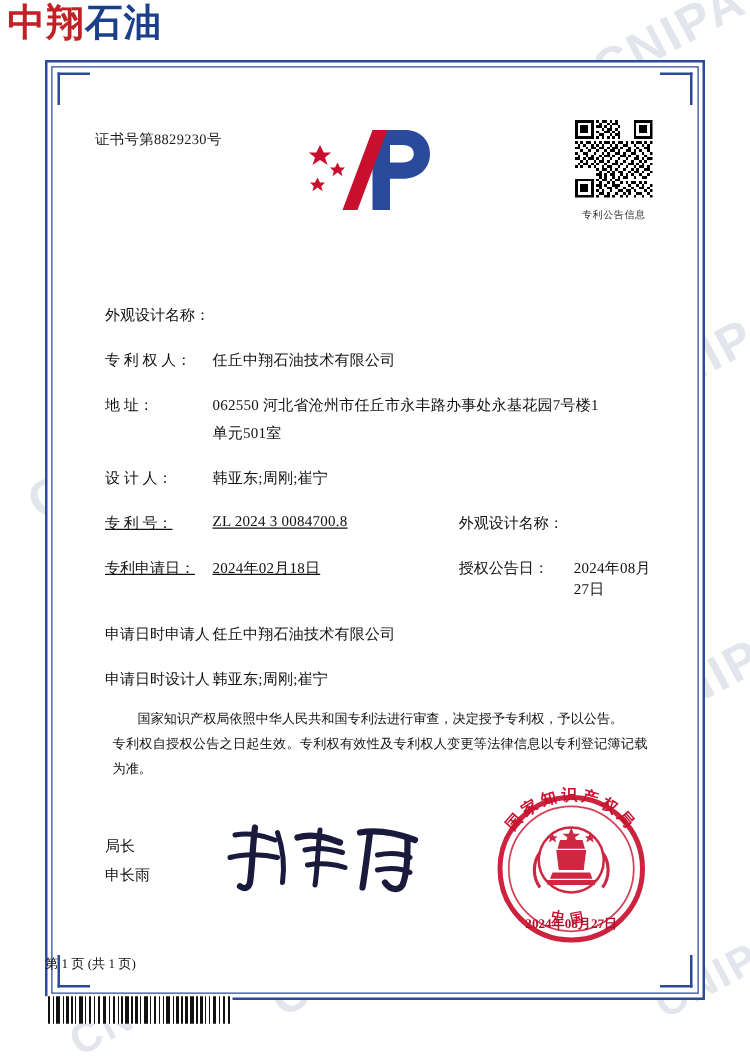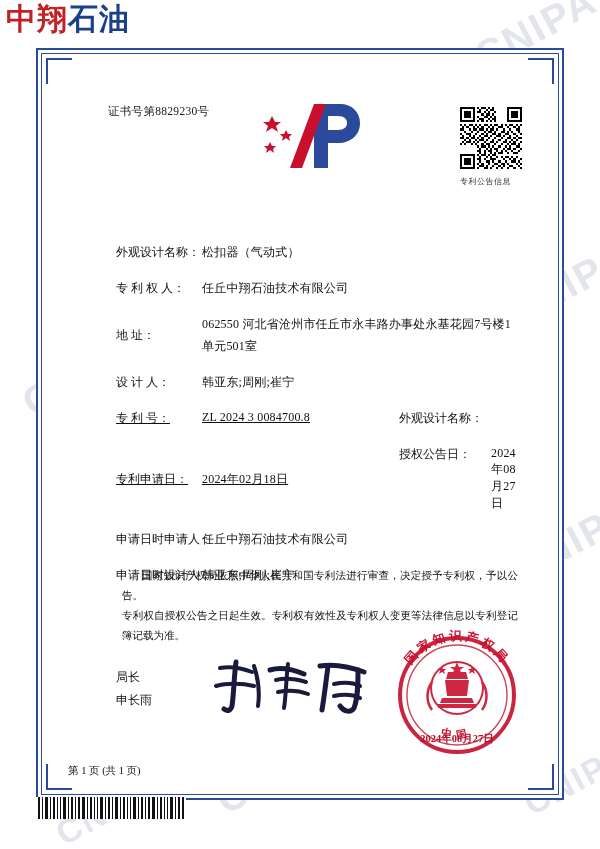--- a/index.html
+++ b/index.html
@@ -68,43 +68,43 @@
   .corner {
     position: absolute;
     width: 26px; height: 26px;
     border: 2px solid #2b4a9b;
   }
   .corner.tl { top: 10px; left: 10px; border-right: none; border-bottom: none; }
   .corner.tr { top: 10px; right: 10px; border-left: none; border-bottom: none; }
   .corner.bl { bottom: 10px; left: 10px; border-right: none; border-top: none; }
   .corner.br { bottom: 10px; right: 10px; border-left: none; border-top: none; }
 
-  .cert-inner { position: absolute; inset: 0; padding: 0; margin-left: 32px; }
+  .cert-inner { position: absolute; inset: 0; padding: 0; }
 
   
   .serial {
     position: absolute;
     left: 40px; top: 56px;
     font-size: 11.5px;
     color: #1a1a1a;
     letter-spacing: .3px;
   }
 
   .emblem {
     position: absolute;
     left: 50%; top: 48px;
     transform: translateX(-50%);
     width: 120px; height: 80px;
   }
 
   .qr-box {
     position: absolute;
-    right: 42px; top: 59px;
+    right: 42px; top: 48px;
     width: 62px;
-    text-align: left;
+    text-align: center;
   }
   .qr {
     width: 62px; height: 62px;
     background: #fff;
   }
   .qr-label {
     margin-top: 3px;
     font-size: 8px;
     color: #333;
     letter-spacing: .5px;
@@ -123,21 +123,21 @@
   
   .fields {
     position: absolute;
     left: 48px; right: 40px;
     top: 196px;
     font-size: 12px;
     color: #111;
   }
   .row {
     display: flex;
-    align-items: center;
+    align-items: flex-start;
     margin-bottom: 19px;
   }
   .row.two > .cell { display: flex; align-items: flex-start; }
   .row.two > .cell.left { width: 283px; flex: none; text-decoration: underline; }
   .lbl {
     width: 86px;
     flex: none;
     letter-spacing: 0;
     white-space: nowrap;
   }
@@ -480,21 +480,20 @@
         </g>
       </svg>
       <div class="qr-label">专利公告信息</div>
     </div>
 
 
     <div class="fields">
 
       <div class="row">
         <span class="lbl">外观设计名称：</span>
-        <span class="val">松扣器（气动式）</span>
       </div>
 
       <div class="row">
         <span class="lbl">专 利 权 人：</span>
         <span class="val">任丘中翔石油技术有限公司</span>
       </div>
 
       <div class="row">
         <span class="lbl">地        址：</span>
         <span class="val">

